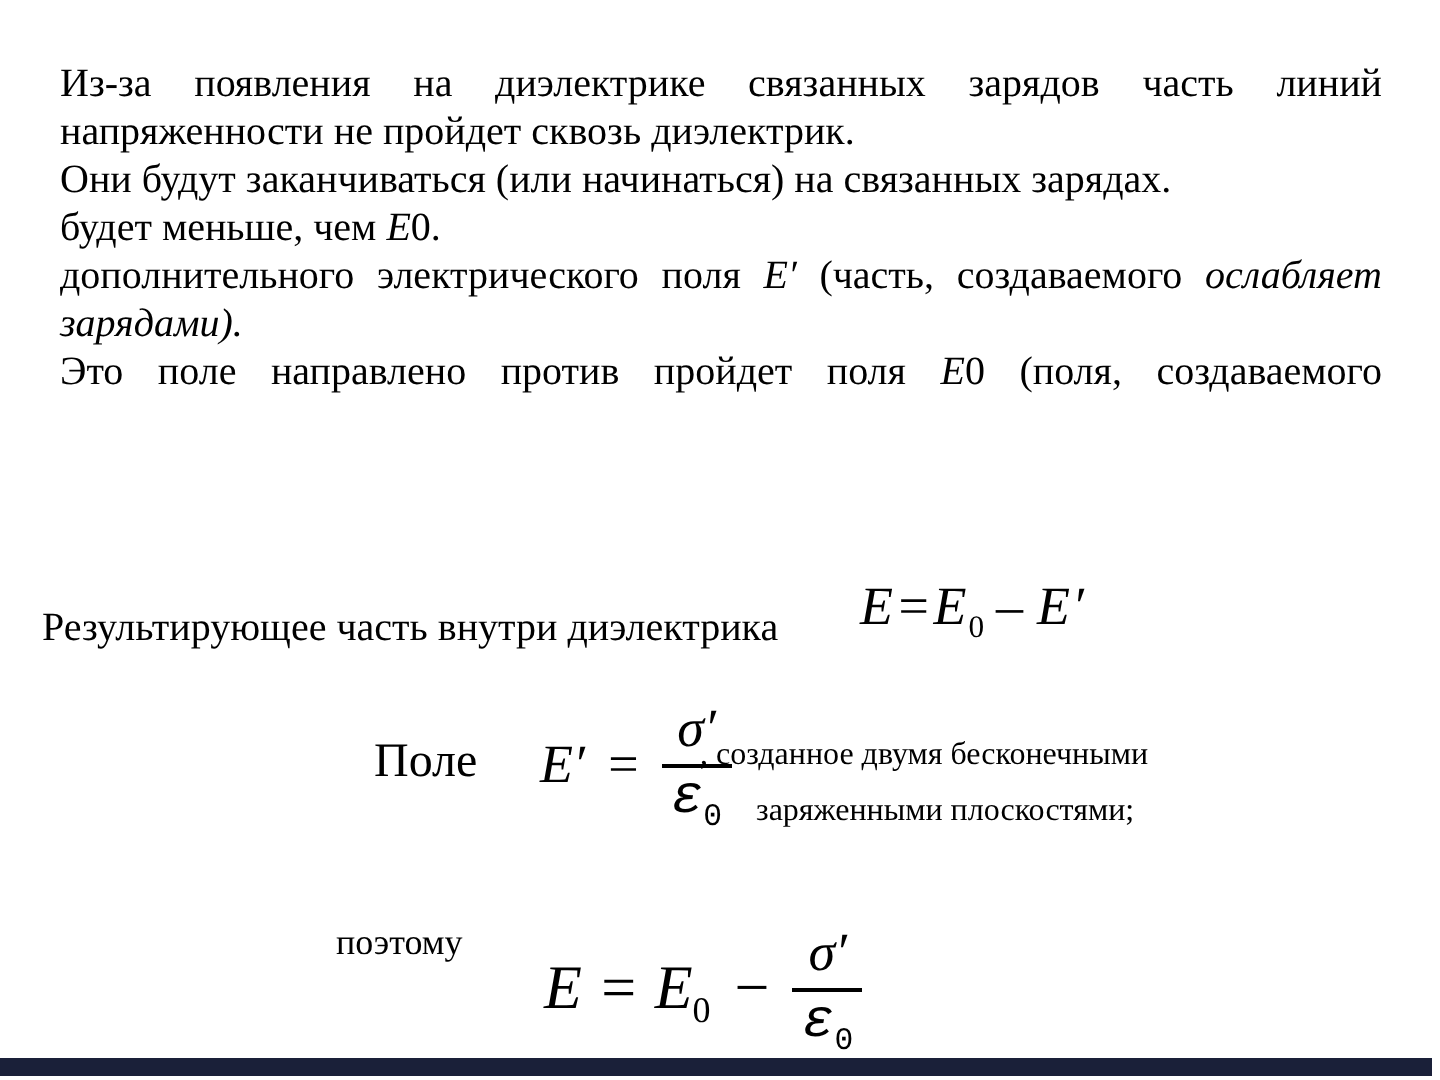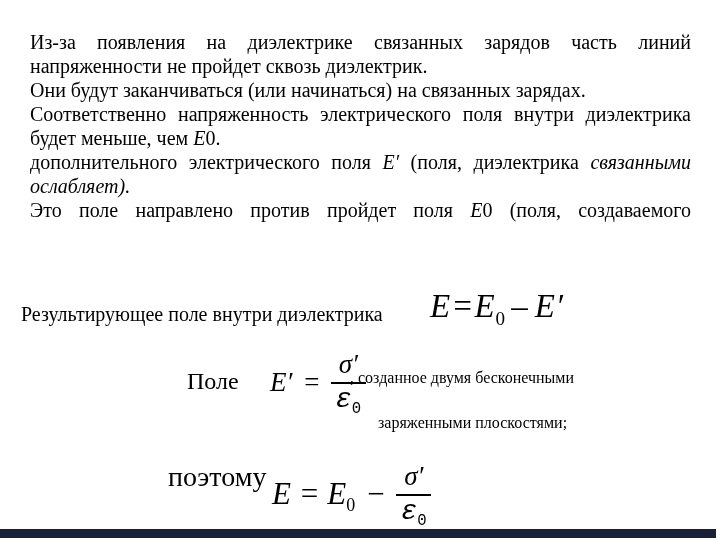--- a/index.html
+++ b/index.html
@@ -17,44 +17,44 @@
     font-size:20px;line-height:24px;
   }
   .body-text .line{text-align:justify;text-align-last:justify;white-space:normal;}
   .body-text .line.last{text-align-last:auto;}
   .body-text i{font-style:italic;}
 
   
   .result-label{position:absolute;left:21px;top:303px;font-size:20px;}
   .result-formula{
     position:absolute;left:430px;top:288px;
-    font-size:33px;font-style:italic;letter-spacing:1px;
+    font-size:27px;font-style:italic;letter-spacing:1px;
   }
   .result-formula .dash{margin:0 6px;}
   sub.fsub{font-size:0.58em;font-style:normal;line-height:0;letter-spacing:0;}
 
   
   .field-label{position:absolute;left:187px;top:368px;font-size:24px;}
   .field-formula{
     position:absolute;left:270px;top:346px;height:72px;
     display:flex;align-items:center;
     font-size:27px;font-style:italic;
   }
   .field-formula .eq{margin:0 10px;}
   .frac{display:inline-flex;flex-direction:column;align-items:center;line-height:1.05;}
   .frac .num{padding:0 8px 3px 8px;border-bottom:2px solid #000;}
   .frac .den{padding-top:2px;font-family:Liberation Mono, monospace;}
   .field-note{
     position:absolute;left:350px;top:364px;
     font-size:16px;line-height:28px;font-style:normal;font-family:Liberation Serif, serif;
   }
-  .field-note .line2{margin-left:28px;margin-top:17px;}
+  .field-note .line2{margin-left:28px;}
 
   
-  .therefore-label{position:absolute;left:168px;top:461px;font-size:28px;}
+  .therefore-label{position:absolute;left:168px;top:461px;font-size:18px;}
   .therefore-formula{
     position:absolute;left:272px;top:458px;height:72px;
     display:flex;align-items:center;
     font-size:31px;font-style:italic;
   }
   .therefore-formula .minus{margin:0 10px;}
   .therefore-formula .frac{font-size:27px;}
 
   
   .bottom-bar{
@@ -63,28 +63,27 @@
 </style>
 </head>
 <body>
 
 <div class="slide" style="background: rgb(255, 255, 255);">
 
   <div class="body-text">
       <div class="line"><span>Из-за появления на диэлектрике связанных зарядов часть линий</span></div>
       <div class="line last"><span>напряженности не пройдет сквозь диэлектрик.</span></div>
       <div class="line last"><span>Они будут заканчиваться (или начинаться) на связанных зарядах.</span></div>
-      <div class="line"><span>Соответственно напряженность электрического поля внутри диэлектрика</span></div>
       <div class="line last"><span>будет меньше, чем </span><i>E</i><span>0.</span></div>
-      <div class="line"><span>дополнительного электрического поля </span><i>E′</i><span> (поля, диэлектрика </span><i>связанными</i></div>
-      <div class="line last"><i>ослабляет).</i></div>
+      <div class="line"><span>дополнительного электрического поля </span><i>E′</i><span> (часть, создаваемого </span><i>ослабляет</i></div>
+      <div class="line last"><i>зарядами).</i></div>
       <div class="line"><span>Это поле направлено против пройдет поля </span><i>E</i><span>0 (поля, создаваемого</span></div>
     </div>
 
-  <div class="result-label">Результирующее поле внутри диэлектрика</div>
+  <div class="result-label">Результирующее часть внутри диэлектрика</div>
 
   <div class="result-formula"><span>E=E</span><sub class="fsub">0</sub><span class="dash">–</span><span>E′</span></div>
 
   <div class="field-label">Поле</div>
 
   <div class="field-formula">
     <span>E′</span>
     <span class="eq">=</span>
     <span class="frac">
       <span class="num">σ′</span>

